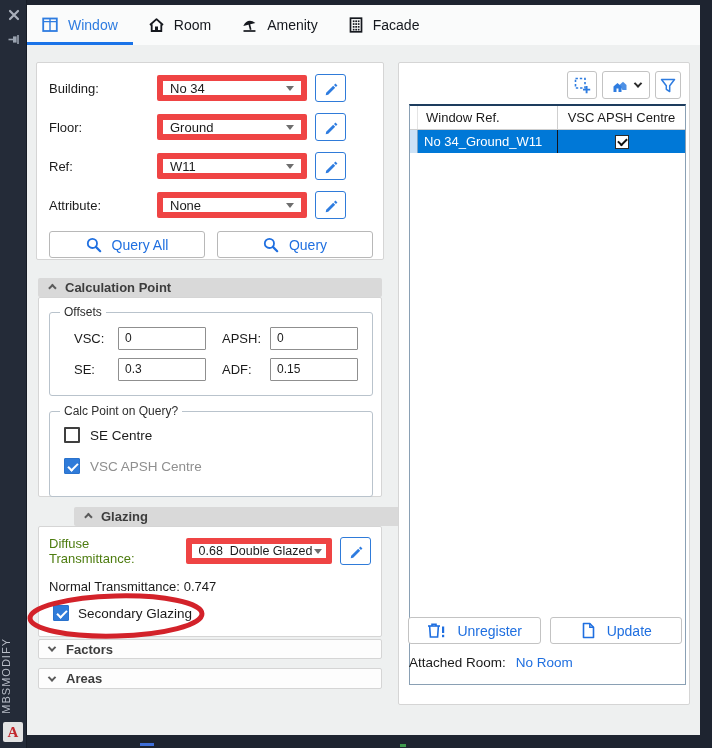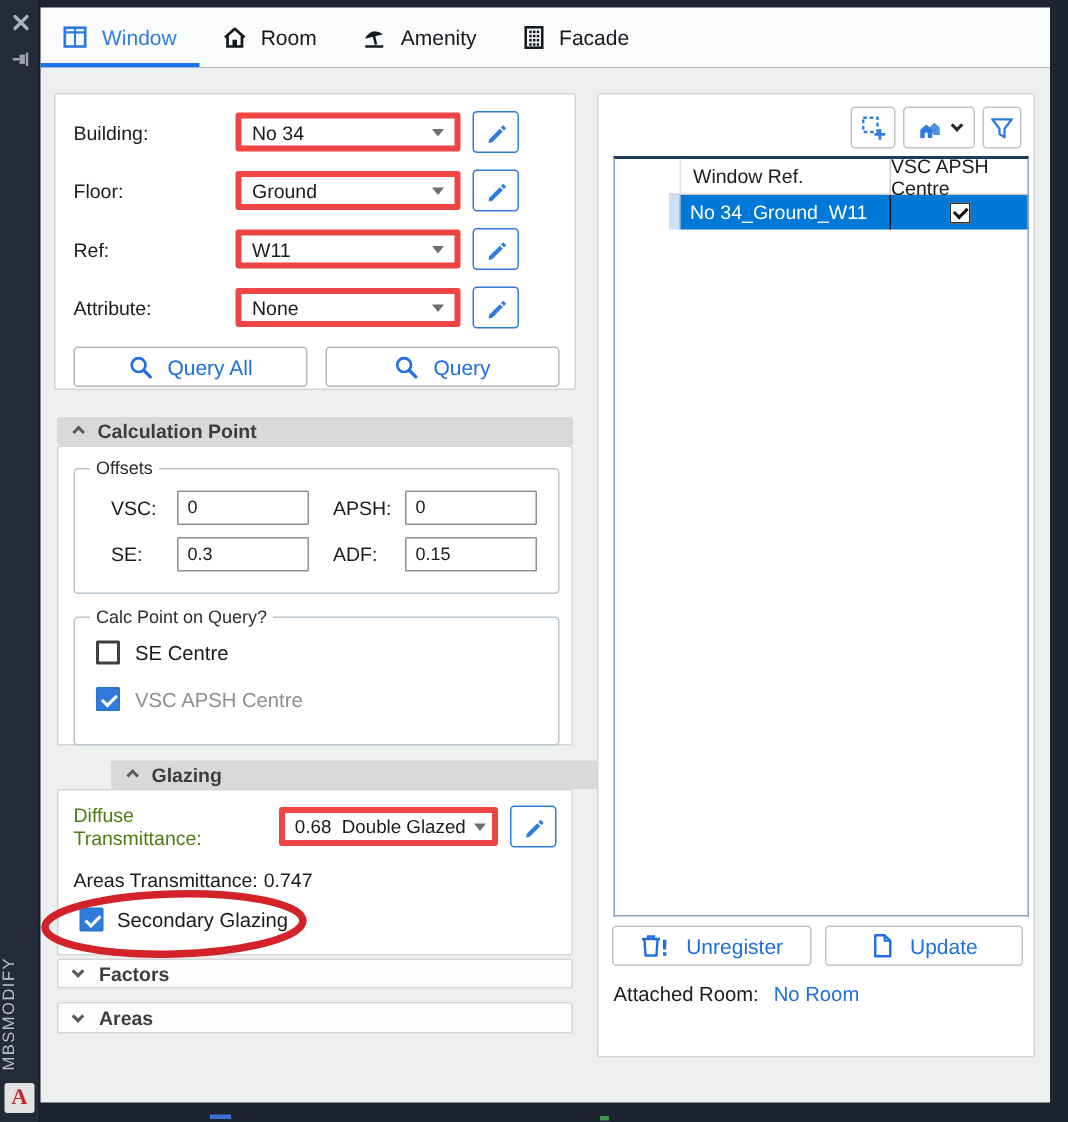--- a/index.html
+++ b/index.html
@@ -29,21 +29,21 @@
   
   .card { position:absolute; background:#fff; border:1px solid #d5d5d5; border-radius:2px; }
   .sec-header { position:absolute; width:344px; height:19px; background:#d9d9d9; border-radius:2px;
                 display:flex; align-items:center; gap:11px; padding:0 10px; font-size:13px; font-weight:bold; color:#3d3d3d; cursor:pointer; }
   .bar-collapsed { position:absolute; width:344px; background:#fdfdfd; border:1px solid #d5d5d5; border-radius:2px;
                 display:flex; align-items:center; gap:11px; padding:0 10px; font-size:13px; font-weight:bold; color:#3d3d3d; cursor:pointer; }
   .chev { width:6px; height:6px; border-left:2px solid #5a5a5a; border-bottom:2px solid #5a5a5a; flex:0 0 auto; }
   .chev.up { transform:rotate(135deg) translate(-1px,-1px); }
   .chev.down { transform:rotate(-45deg) translate(1px,-1px); }
 
-  .dropdown { height:26px; background:#fff; border:4px solid #ef4444; border-radius:2px; display:flex; align-items:center;
+  .dropdown { height:26px; background:#fff; border:6px solid #ef4444; border-radius:2px; display:flex; align-items:center;
               justify-content:space-between; padding:0 7px; font-size:13px; color:#1b1b1b; cursor:pointer; }
   .caret { width:0; height:0; border-left:4.5px solid transparent; border-right:4.5px solid transparent; border-top:5px solid #6e6e6e; flex:0 0 auto; }
 
   .edit-btn { width:31px; height:28px; margin-left:8px; background:#fff; border:1px solid #2f7bd9; border-radius:3px;
               display:flex; align-items:center; justify-content:center; cursor:pointer; flex:0 0 auto; }
 
   .checkbox { width:16px; height:16px; border:2px solid #3f3f3f; border-radius:1px; background:#fff; position:relative; cursor:pointer; flex:0 0 auto; }
   .checkbox.checked { background:#2f7bd9; border:1px solid #2a72cc; }
   .checkbox.checked::after { content:""; position:absolute; left:3px; top:3.5px; width:8px; height:4px;
               border-left:2px solid #fff; border-bottom:2px solid #fff; transform:rotate(-45deg); }
@@ -85,22 +85,22 @@
   #areas-bar { left:38px; top:668px; height:21px; }
 
   
   #right-card { left:398px; top:62px; width:292px; height:643px; }
   .toolbar { position:absolute; top:8px; right:8px; display:flex; gap:5px; align-items:center; }
   .tool-btn { height:28px; background:#fff; border:1px solid #c3c3c3; border-radius:3px; display:flex;
               align-items:center; justify-content:center; gap:6px; cursor:pointer; }
   .tb1 { width:30px; } .tb2 { width:48px; } .tb3 { width:26px; }
   .tb-chev { width:6px; height:6px; border-left:2px solid #2b2b2b; border-bottom:2px solid #2b2b2b; transform:rotate(-45deg) translate(1px,-1px); }
 
-  .wtable { position:absolute; left:10px; top:41px; width:277px; height:507px; background:#fff;
-            border:1px solid #8aa0b4; border-top:2px solid #1d3c5e;padding-left:36px; }
+  .wtable { position:absolute; left:10px; top:41px; width:277px; height:581px; background:#fff;
+            border:1px solid #8aa0b4; border-top:2px solid #1d3c5e; }
   .thead { display:flex; height:24px; border-bottom:1px solid #cfcfcf; font-size:13px; color:#1b1b1b; }
   .thead .gut { width:8px; border-right:1px solid #e4e4e4; }
   .thead .c1 { width:140px; display:flex; align-items:center; padding-left:8px; border-right:1px solid #cfcfcf; }
   .thead .c2 { flex:1; display:flex; align-items:center; justify-content:center; }
   .trow { display:flex; height:23px; font-size:13px; cursor:pointer; }
   .trow .gut { width:8px; background:#cde2f6; border-right:1px solid #7aa5c8; }
   .trow .c1 { width:140px; background:#0078d7; color:#fff; display:flex; align-items:center; padding-left:6px;
               border-right:1px solid #14141c; white-space:nowrap; overflow:hidden; }
   .trow .c2 { flex:1; background:#0078d7; display:flex; align-items:center; justify-content:center; }
   .tbl-check { width:14px; height:14px; background:#fff; border:1px solid #2b2b2b; position:relative; cursor:pointer; }
@@ -328,21 +328,21 @@
       <div class="edit-btn">
         <span>
             <svg width="15" height="15" viewBox="0 0 16 16">
               <path d="M3.4 12.6 L10.9 5.1 L13 7.2 L5.5 14.7 L2.9 15.2 Z" fill="#2e7ce0"></path>
               <path d="M11.7 4.3 L13.3 2.7 L15.4 4.8 L13.8 6.4 Z" fill="#2e7ce0"></path>
             </svg>
           </span>
       </div>
     </div>
     <div class="glz-normal">
-      <span>Areas Transmittance:</span>
+      <span>Normal Transmittance:</span>
       <span>0.747</span>
     </div>
     <div class="glz-sec">
       <span class="checkbox checked"></span>
       <span>Secondary Glazing</span>
     </div>
   </div>
   <svg id="red-ellipse" width="184" height="50" viewBox="0 0 184 50">
     <ellipse cx="92" cy="25" rx="86" ry="20" fill="none" stroke="#d3222a" stroke-width="5" transform="rotate(-1.5 92 25)"></ellipse>
   </svg>

